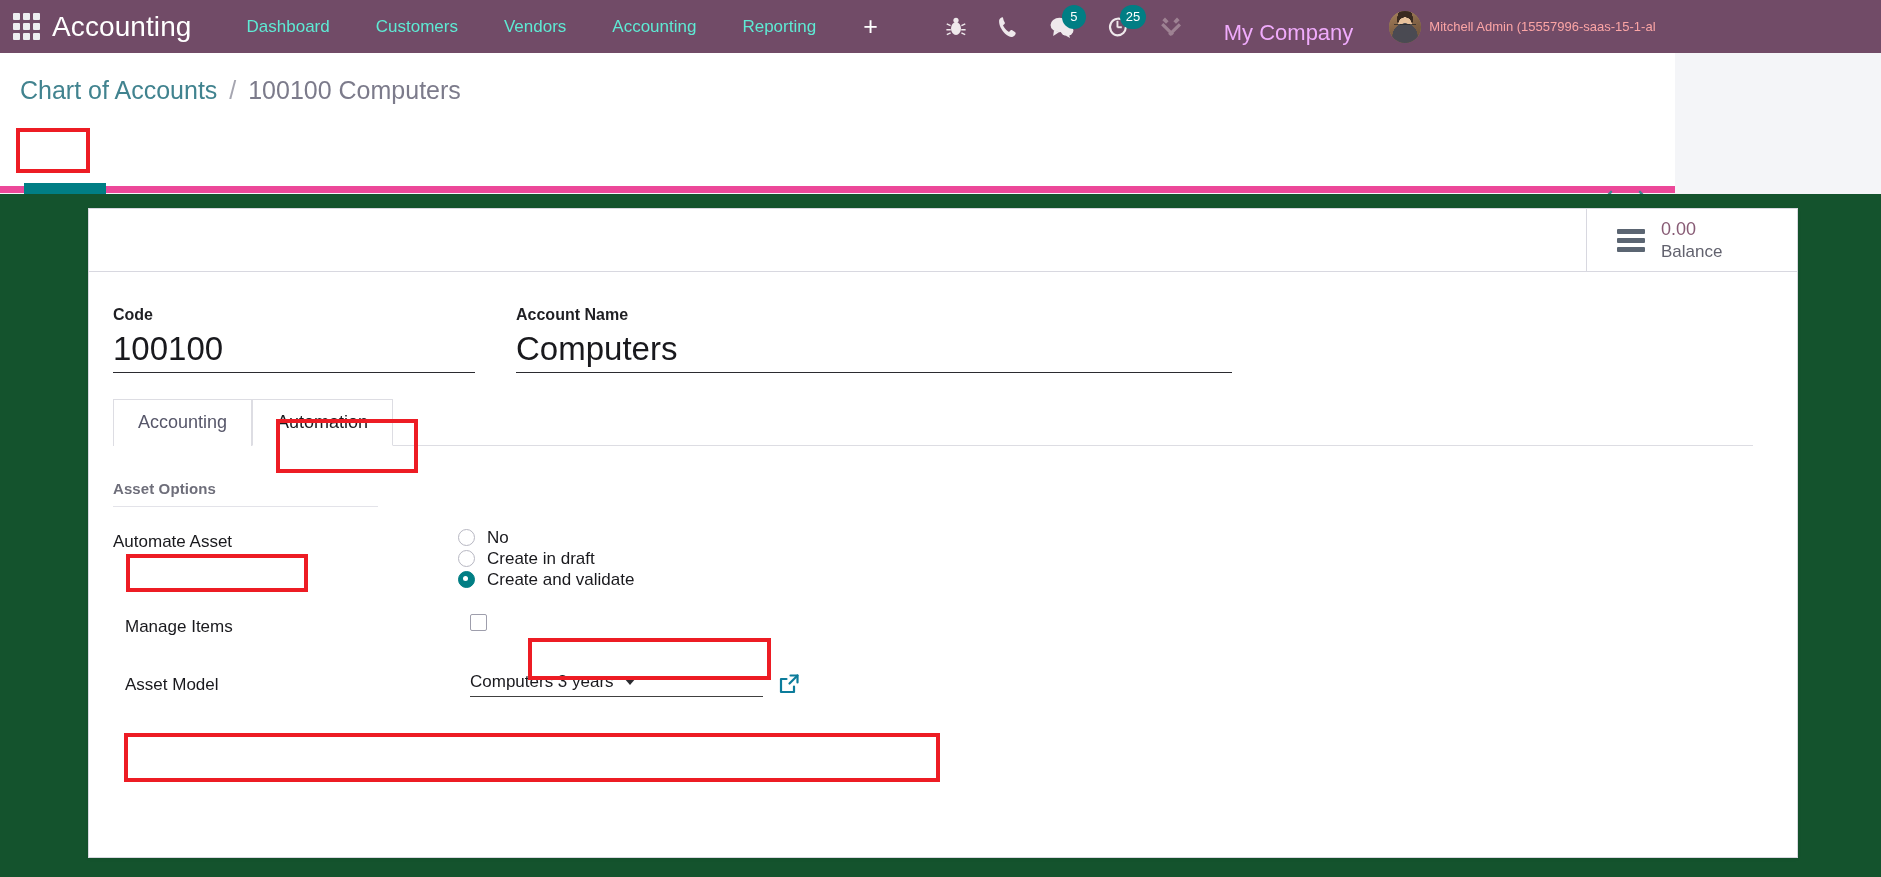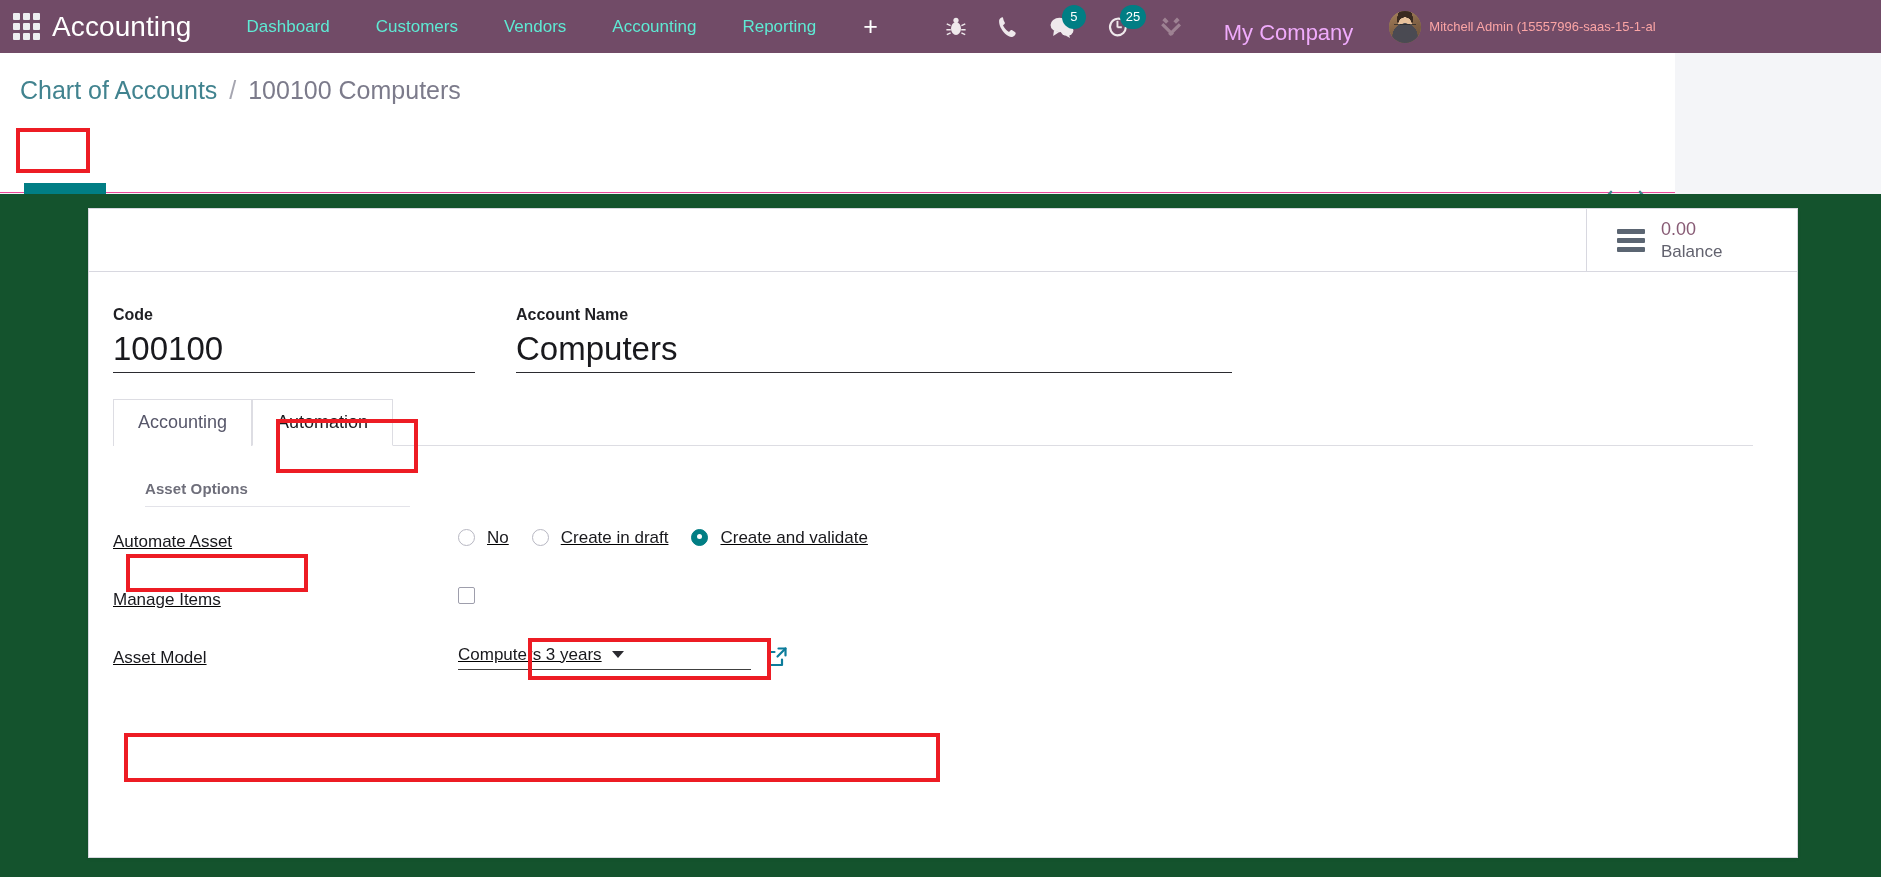--- a/index.html
+++ b/index.html
@@ -153,21 +153,21 @@
     padding-left: 8px;
   }
 
   
   .control-panel {
     position: absolute;
     top: 53px; left: 0;
     width: 1675px;
     height: 140px;
     background: #FFFFFF;
-    border-bottom: 1px solid #ec4899;
+    border-bottom: 7px solid #ec4899;
   }
   .breadcrumb {
     position: absolute;
     top: 23px;
     left: 20px;
     font-size: 25px;
     white-space: nowrap;
   }
   .breadcrumb .crumb-link {
     color: #3A6B7C;
@@ -372,42 +372,40 @@
 
   .group-title {
     font-size: 15px;
     font-weight: 700;
     color: #6E6E7A;
     letter-spacing: .1px;
     padding-bottom: 9px;
     border-bottom: 1px solid #E3E3E9;
     width: 265px;
     margin-bottom: 18px;
-    margin-left: 32px;
   }
 
   .form-row {
     display: flex;
     align-items: flex-start;
     min-height: 36px;
-    text-decoration: underline;
-  }
-  .form-row + .form-row { margin-top: 2px; }
+  }
+  .form-row + .form-row { margin-top: 2px; margin-left: 12px; }
 
   .row-label {
     width: 345px;
     flex: 0 0 auto;
     font-size: 17px;
     color: #19191D;
     padding-top: 6px;
     line-height: 1.3;
   }
   .row-field { flex: 1 1 auto; padding-top: 4px; }
 
-  .radio-list { display: flex; flex-direction: row; gap: 23px; }
+  .radio-list { display: flex; flex-direction: column; gap: 4px; }
   .radio-opt {
     display: flex;
     align-items: center;
     gap: 12px;
     cursor: pointer;
     width: max-content;
   }
   .radio-mark {
     width: 17px; height: 17px;
     border-radius: 50%;

